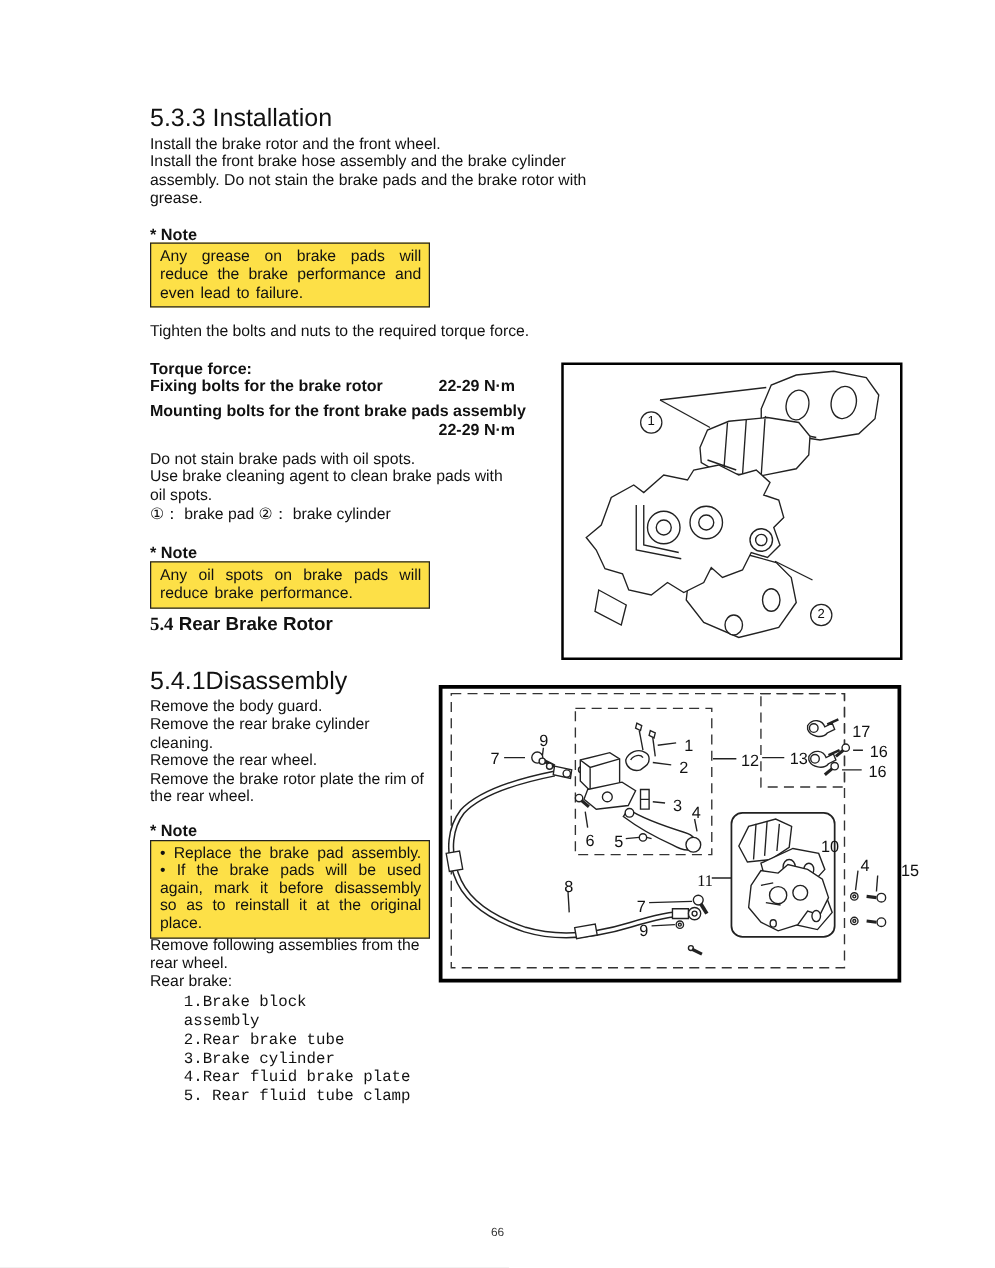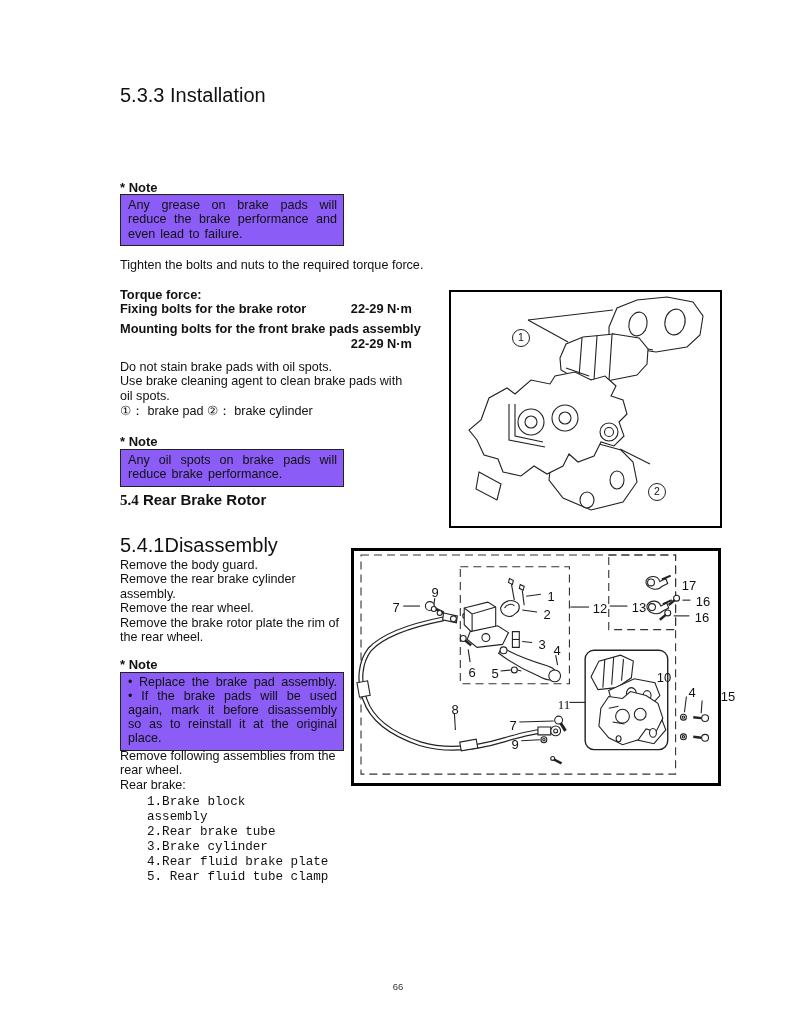--- a/index.html
+++ b/index.html
@@ -2,21 +2,21 @@
 <html><head>
 <meta charset="utf-8">
 <style>
   html,body{margin:0;padding:0;background:#e8e8e8;}
   .page{position:relative;width:796px;height:1014px;background:#fff;margin:0 auto;
         font-family:"Liberation Sans",sans-serif;color:#111;overflow:hidden;}
   .abs{position:absolute;}
   .h1{font-size:20px;white-space:nowrap;}
   .bline{font-size:12.6px;line-height:14.4px;white-space:pre;}
   .note-label{font-size:13px;font-weight:bold;white-space:nowrap;}
-  .note-box{border:1px solid #222;width:209px;padding:3px 6px 4px 7px;background:#8b5cf6;}
+  .note-box{border:1px solid #222;width:209px;padding:3px 6px 4px 7px;background:#fde047;}
   .note-box .note-line{font-size:12.6px;line-height:14.4px;word-spacing:1.5px;}
   .note-box .note-line:not(:last-child){text-align:justify;text-align-last:justify;}
   #note3 .note-line{line-height:13.9px;}
   .torque{width:292px;font-weight:bold;font-size:12.8px;}
   .trow{display:flex;justify-content:space-between;line-height:14.8px;white-space:nowrap;}
   .t-title{line-height:15px;}
   .t-row2l{margin-top:5.5px;line-height:14.8px;white-space:nowrap;}
   .t-row2v{text-align:right;line-height:14.8px;}
   .h54{font-size:15px;font-weight:bold;white-space:nowrap;}
   .h54 .num{font-family:"Liberation Serif",serif;}
@@ -33,20 +33,26 @@
   .pageno{left:0;right:0;top:981px;text-align:center;font-size:9.5px;color:#333;}
   svg path,svg line,svg rect,svg circle,svg ellipse,svg polyline{vector-effect:non-scaling-stroke;}
 </style>
 </head>
 <body>
 
 <div class="page">
 
   <div class="abs h1" style="left:120px;top:84px;">5.3.3 Installation</div>
 
+  <div class="abs" style="left:120px;top:108px;">
+      <div class="bline">Install the brake rotor and the front wheel.</div>
+      <div class="bline">Install the front brake hose assembly and the brake cylinder</div>
+      <div class="bline">assembly. Do not stain the brake pads and the brake rotor with</div>
+      <div class="bline">grease.</div>
+    </div>
 
   <div class="abs note-label" style="left:120px;top:180px;">* Note</div>
   <div id="note1" class="abs note-box" style="left:120px;top:194px;">
       <div class="note-line">Any grease on brake pads will</div>
       <div class="note-line">reduce the brake performance and</div>
       <div class="note-line">even lead to failure.</div>
     </div>
 
   <div class="abs bline" style="left:120px;top:258px;">Tighten the bolts and nuts to the required torque force.</div>
 
@@ -76,21 +82,21 @@
 
   <div class="abs h54" style="left:120px;top:491px;">
     <span class="num">5.4</span><span> Rear Brake Rotor</span>
   </div>
 
   <div class="abs h541" style="left:120px;top:534px;">5.4.1Disassembly</div>
 
   <div class="abs" style="left:120px;top:558px;">
       <div class="bline">Remove the body guard.</div>
       <div class="bline">Remove the rear brake cylinder</div>
-      <div class="bline">assembly.</div>
+      <div class="bline">cleaning.</div>
       <div class="bline">Remove the rear wheel.</div>
       <div class="bline">Remove the brake rotor plate the rim of</div>
       <div class="bline">the rear wheel.</div>
     </div>
 
   <div class="abs note-label" style="left:120px;top:657px;">* Note</div>
   <div id="note3" class="abs note-box" style="left:120px;top:672px;">
       <div class="note-line">• Replace the brake pad assembly.</div>
       <div class="note-line">• If the brake pads will be used</div>
       <div class="note-line">again, mark it before disassembly</div>

